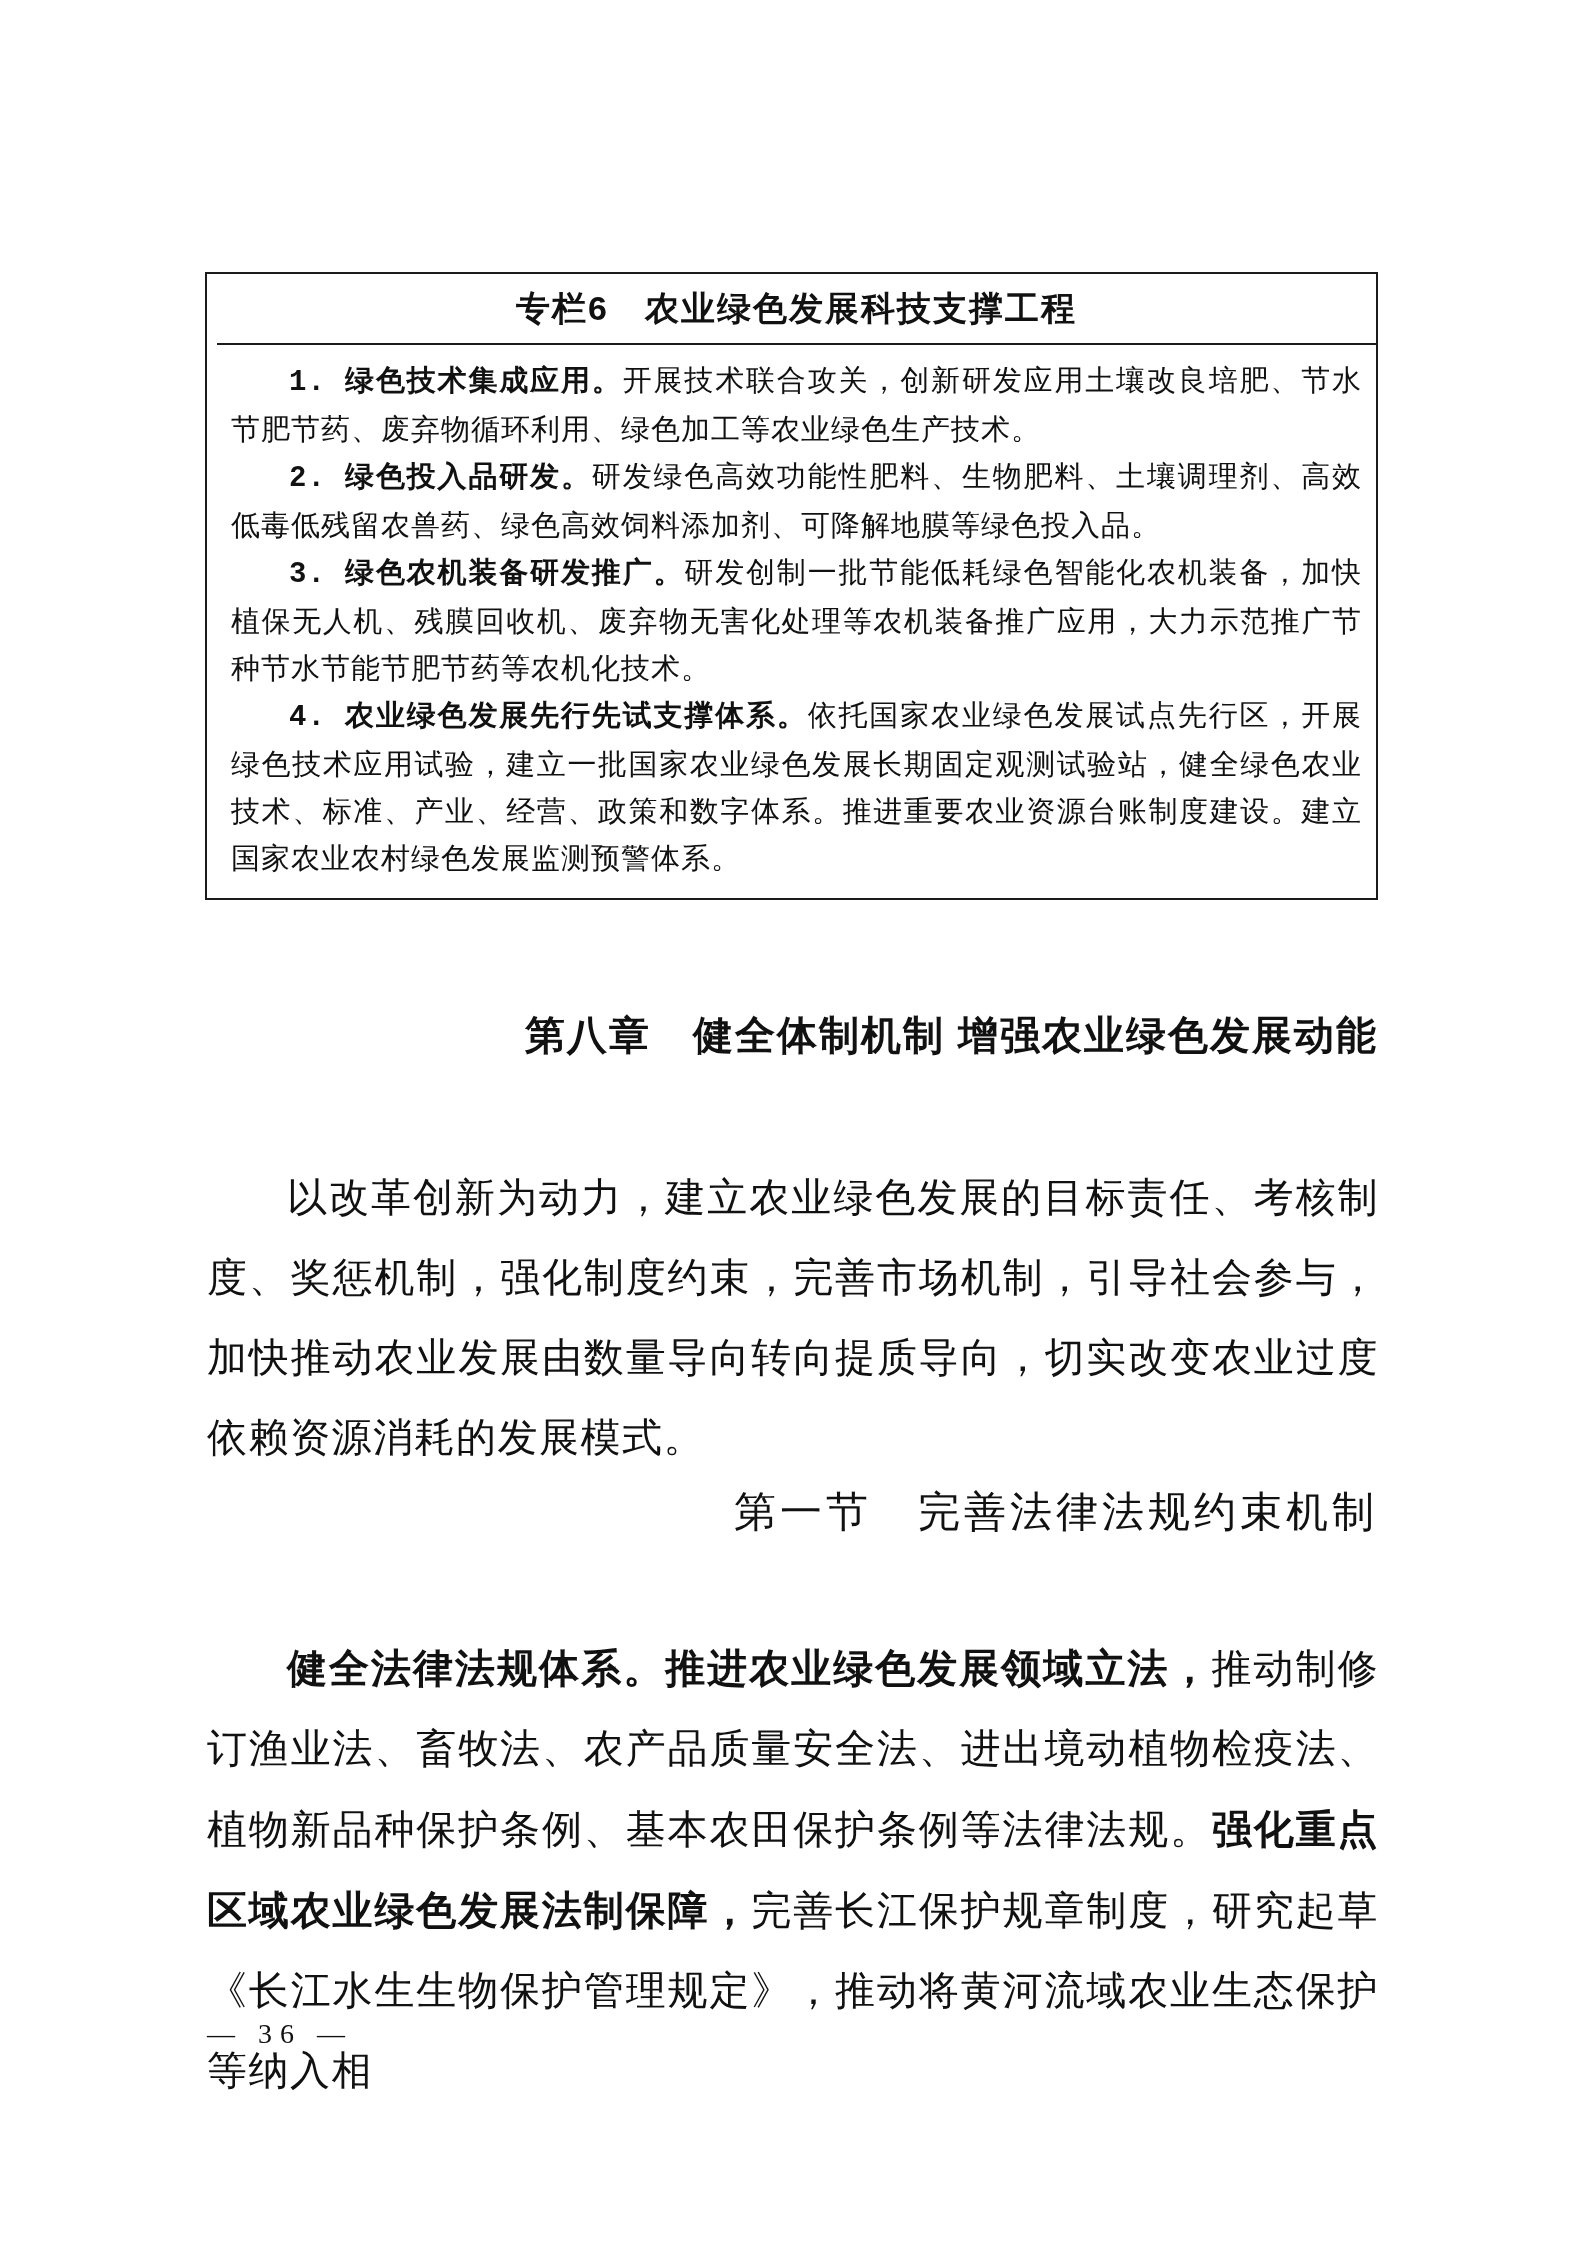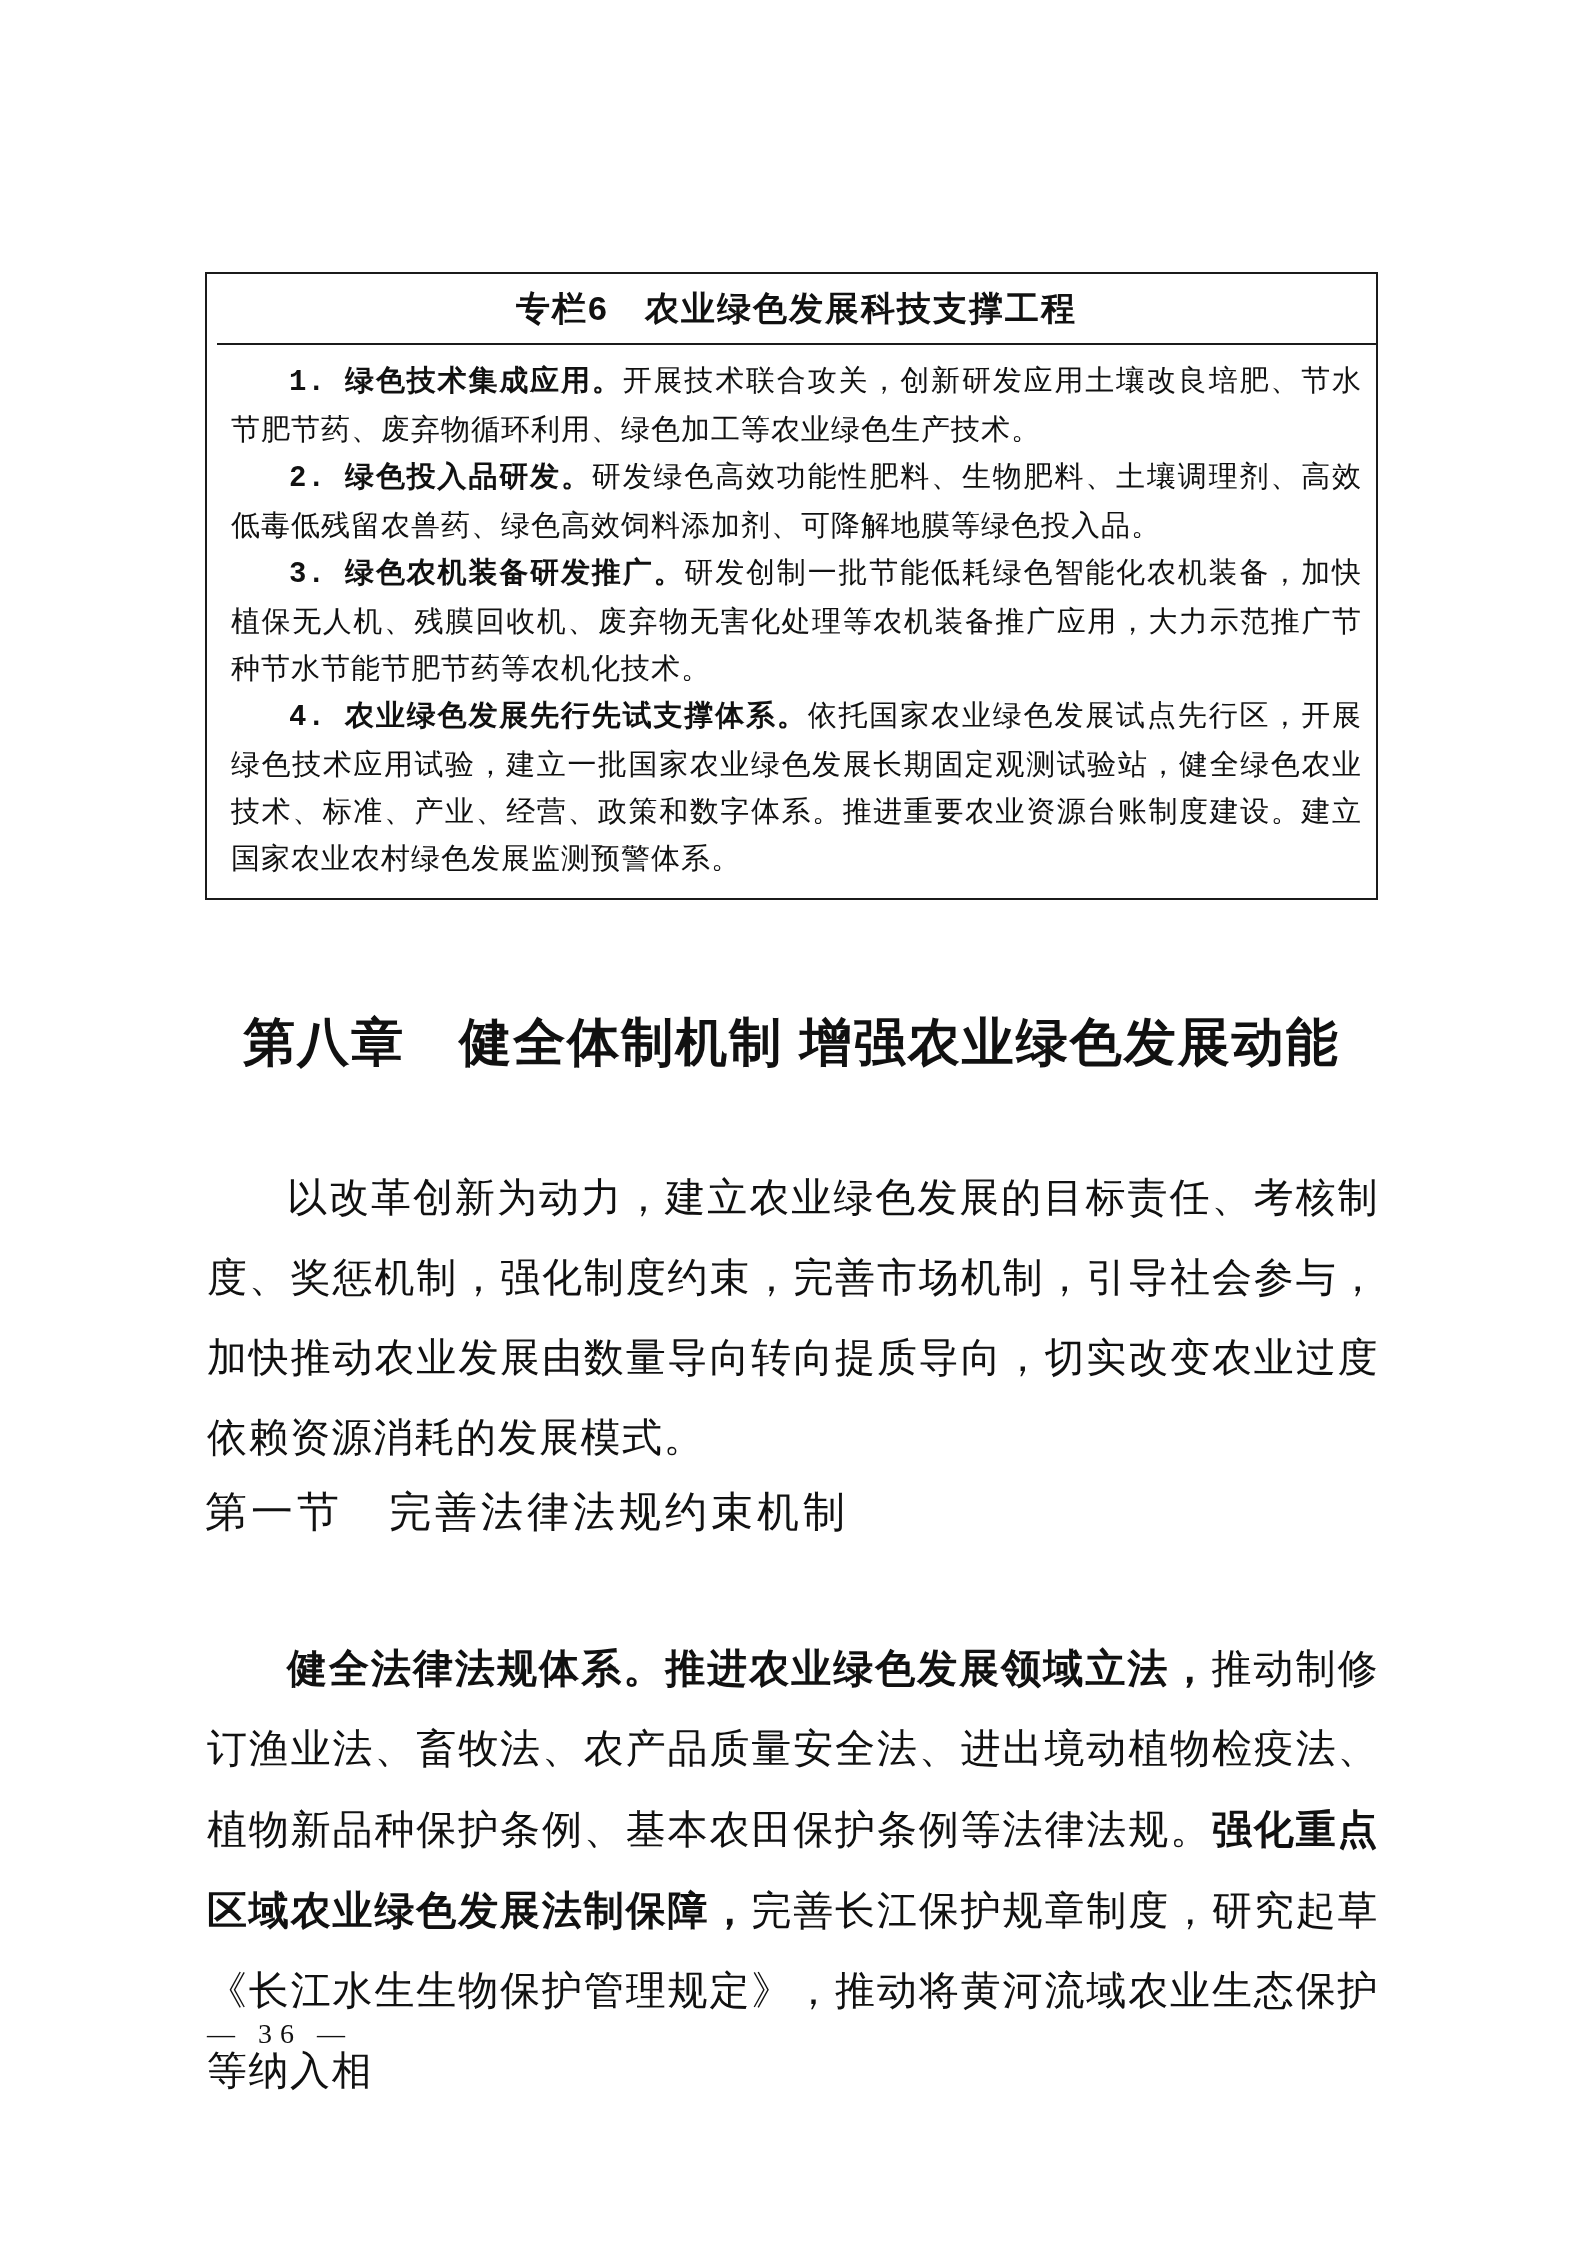--- a/index.html
+++ b/index.html
@@ -56,24 +56,24 @@
     font-family: Liberation Mono, monospace;
     font-weight: bold;
   }
 
   
   .chapter-title {
     position: absolute;
     left: 205px;
     top: 1008px;
     width: 1173px;
-    text-align: center;
+    text-align: right;
     font-family: "Liberation Sans", sans-serif;
     font-weight: bold;
-    font-size: 52px;
+    font-size: 40px;
     letter-spacing: 2px;
   }
 
   
   .body-para {
     position: absolute;
     left: 207px;
     width: 1172px;
     font-size: 40px;
     line-height: 80px;
@@ -88,21 +88,21 @@
     font-weight: bold;
     margin-top: 32px;
   }
 
   
   .section-title {
     position: absolute;
     left: 205px;
     top: 1484px;
     width: 1173px;
-    text-align: left;
+    text-align: right;
     font-family: "Liberation Serif", serif;
     font-size: 42px;
     letter-spacing: 4px;
   }
 
   
   .page-footer {
     position: absolute;
     left: 207px;
     top: 2018px;

